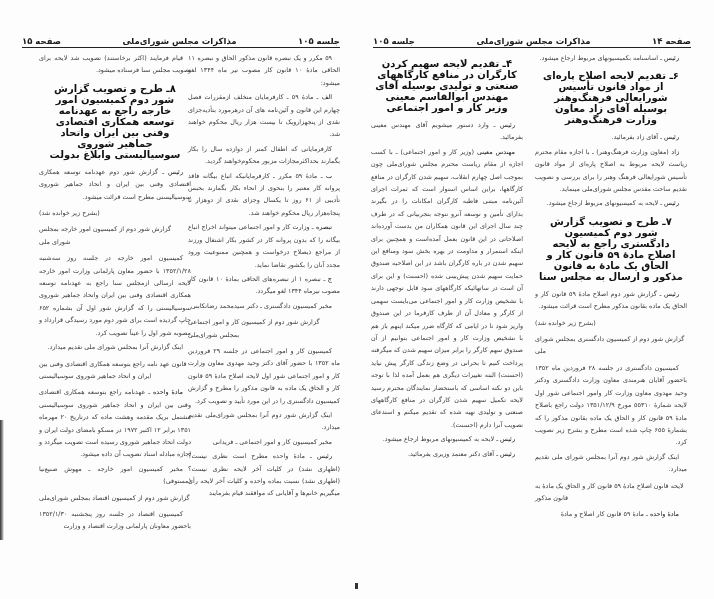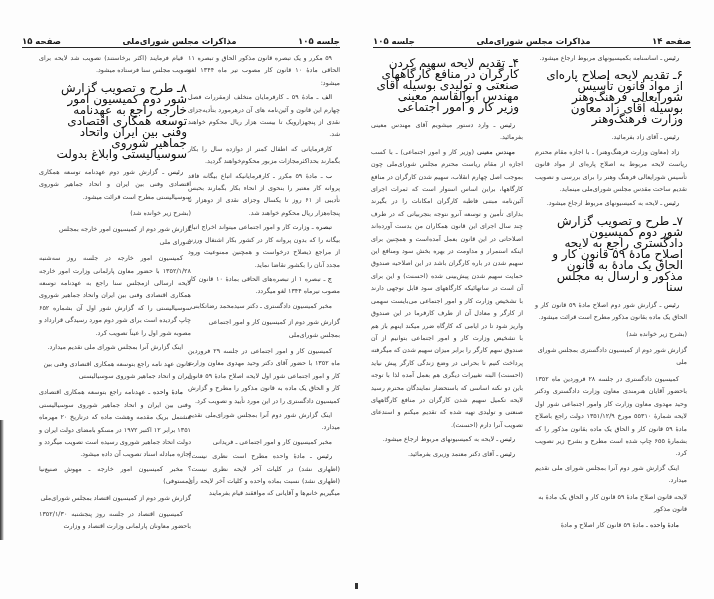--- a/index.html
+++ b/index.html
@@ -16,23 +16,23 @@
          font-size:8.5px; font-weight:bold; direction:rtl; padding-bottom:1px; }
   .page.left .header { left:22px; width:318px; }
   .page.right .header { left:16px; width:318px; }
   .col { position:absolute; top:52px; width:152px; direction:rtl; text-align:justify;
          font-size:6.4px; line-height:12.4px; color:#3a3a3a; }
   .page.left .col.c1 { left:188px; }
   .page.left .col.c2 { left:39px; }
   .page.right .col.c1 { left:178px; }
   .page.right .col.c2 { left:14px; }
   .p { margin:0 0 2px 0; text-indent:8px; }
-  .heading { font-weight:normal; text-align:right; font-size:12px; line-height:11px;
+  .heading { font-weight:bold; text-align:center; font-size:10px; line-height:11px;
          color:#111; margin:6px 4px 6px 4px; }
-  .center { text-align:right; margin:4px 0; }
+  .center { text-align:left; margin:4px 0; }
   .speaker { font-weight:normal; color:#111; }
   .gutter { position:absolute; left:357px; top:40px; width:1px; height:520px; background:#e8e8e8; }
   .mark { position:absolute; left:355px; top:583px; width:3px; height:6px; background:#333; }
 </style>
 </head>
 <body>
 
 <div class="spread">
   <div class="page left">
     <div class="edge-shadow"></div>

